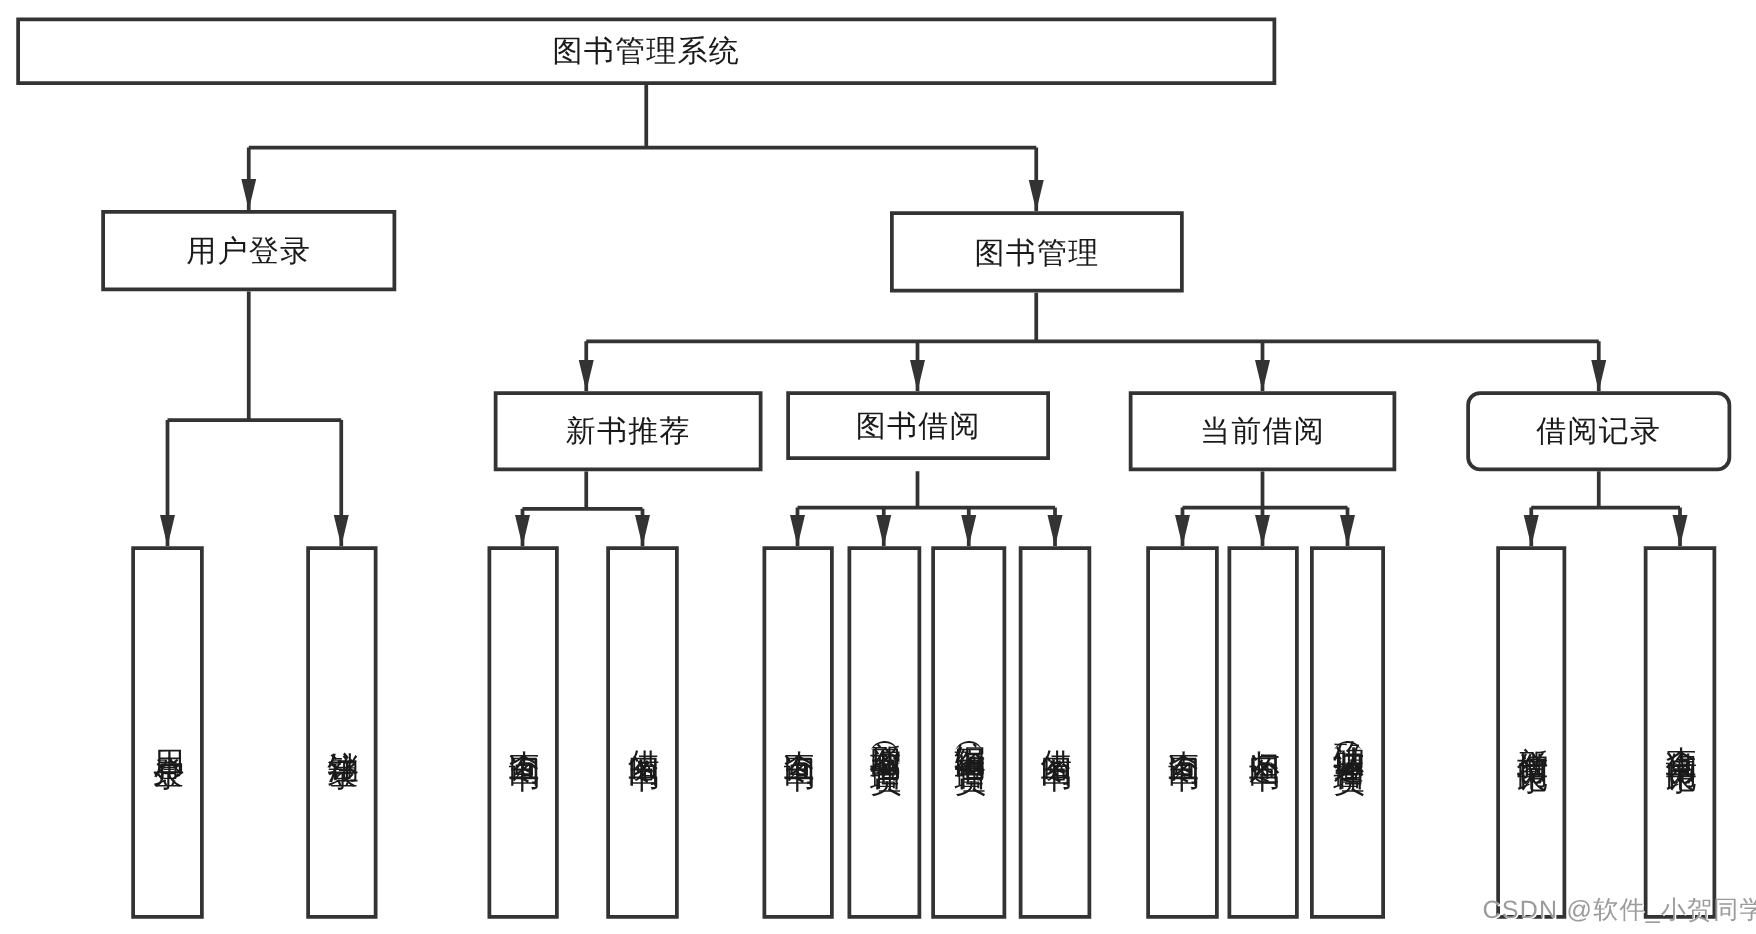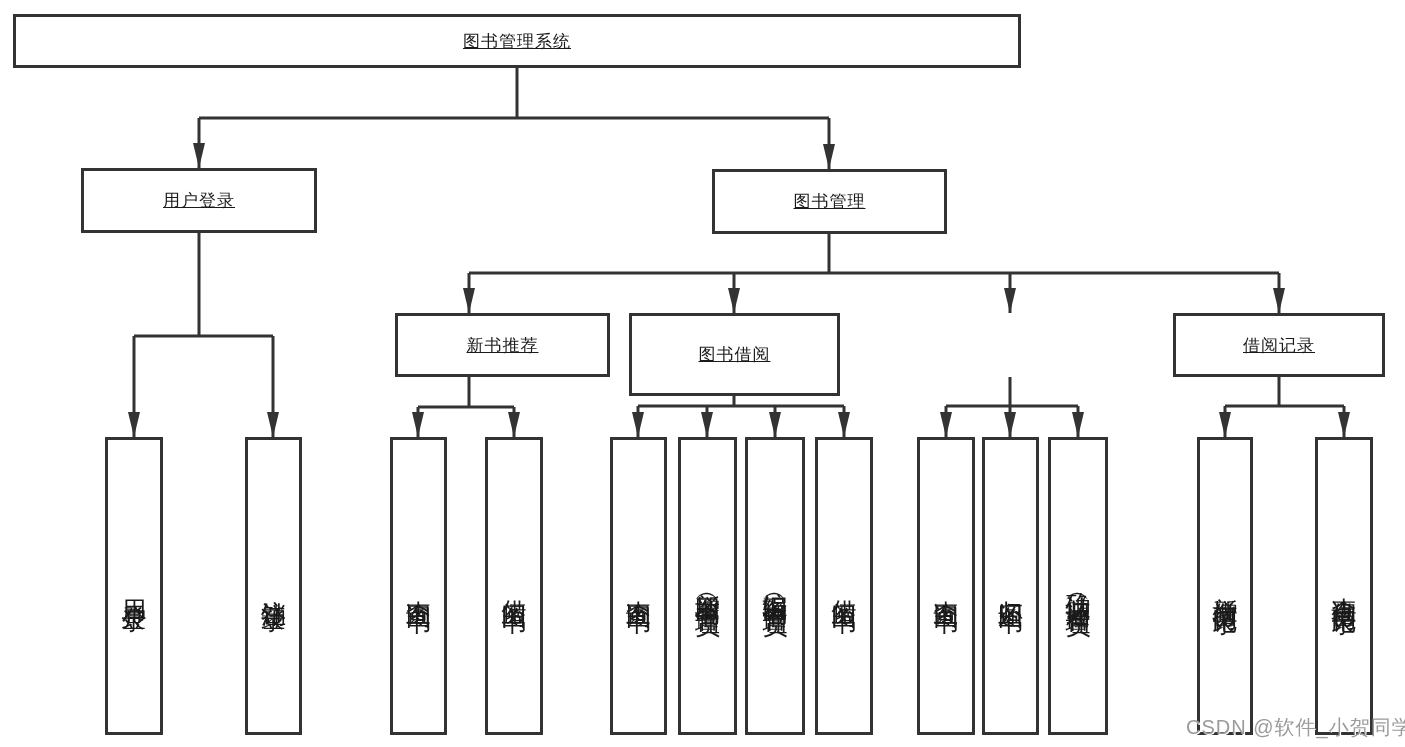--- a/index.html
+++ b/index.html
@@ -33,24 +33,23 @@
     box-sizing: border-box;
     background: #ffffff;
     border: 3px solid #333333;
     color: #1a1a1a;
     display: flex;
     align-items: center;
     justify-content: center;
     z-index: 2;
   }
   .node.h {
-    font-size: 17px;
+    font-size: 24px;
     letter-spacing: 1px;
     white-space: nowrap;
-    text-decoration: underline;
   }
   .node.leaf {
     top: 437px;
     height: 298px;
   }
   .node.leaf .vtext {
     writing-mode: vertical-rl;
     font-size: 25px;
     letter-spacing: 3px;
     line-height: 1;
@@ -127,22 +126,23 @@
       <path d="M1344,406 V437" marker-end="url(#arw)"></path>
     </g>
   </svg>
 
   <div class="node h" style="left:13px; top:14px; width:1008px; height:54px;">图书管理系统</div>
 
   <div class="node h" style="left:81px; top:168px; width:236px; height:65px;">用户登录</div>
   <div class="node h" style="left:712px; top:169px; width:235px; height:65px;text-align:right;">图书管理</div>
 
   <div class="node h" style="left:362px; top:313px; width:215px; height:64px;margin-left:33px;">新书推荐</div>
-  <div class="node h" style="left:629px; top:313px; width:211px; height:83px;">图书借阅</div>
-  <div class="node h" style="left:1173px; top:313px; width:212px; height:64px;">借阅记录</div>
+  <div class="node h" style="left:629px; top:313px; width:211px; height:55px;">图书借阅</div>
+  <div class="node h" style="left:903px; top:313px; width:214px; height:64px;">当前借阅</div>
+  <div class="node h" style="left:1173px; top:313px; width:212px; height:64px;border-radius:11px;">借阅记录</div>
 
   <div class="node leaf" style="left:105px; width:58px;">
     <span class="vtext">用户登录</span>
   </div>
   <div class="node leaf" style="left:245px; width:57px;">
     <span class="vtext">注销登录</span>
   </div>
 
   <div class="node leaf" style="left:390px; width:57px;">
     <span class="vtext">查询图书</span>

